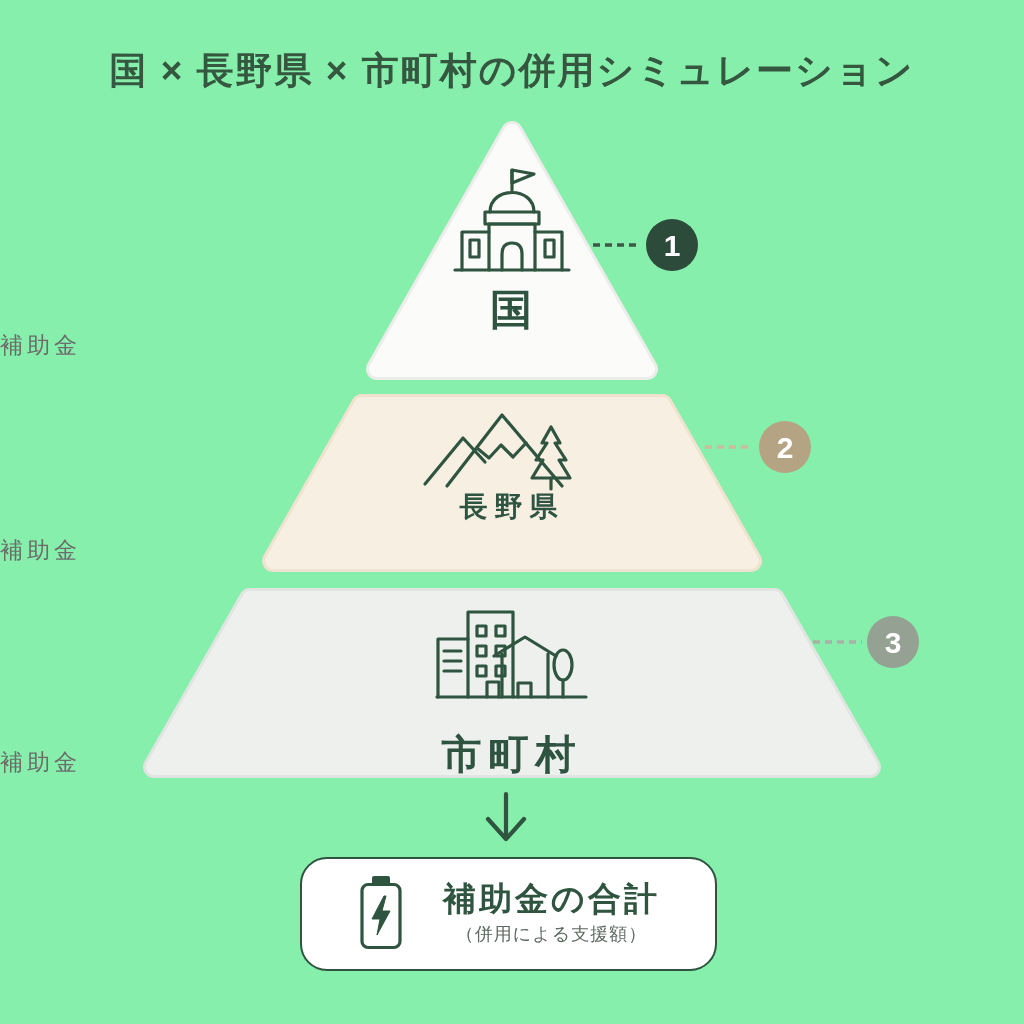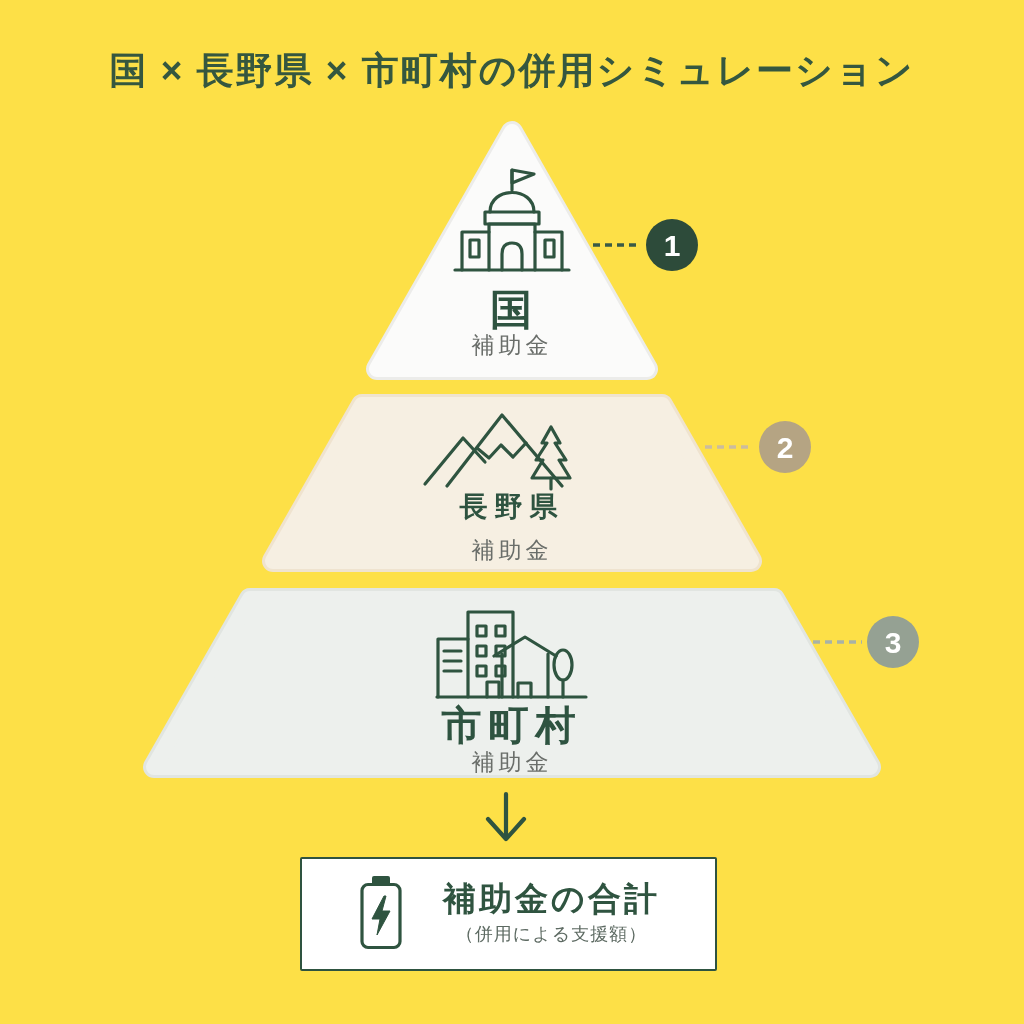--- a/index.html
+++ b/index.html
@@ -1,19 +1,19 @@
 <!DOCTYPE html>
 <html><head>
 <meta charset="utf-8">
 <style>
   html,body{margin:0;padding:0;background:#ffffff;}
   #canvas{
     position:relative;
     width:1024px;height:1024px;
-    background:#fde047;
+    background:#86efac;
     overflow:hidden;
     font-family:"Liberation Sans","DejaVu Sans",sans-serif;
   }
   .abs{position:absolute;}
   #diagram-svg{position:absolute;left:0;top:0;}
 
   .page-title{
     left:0;right:0;top:46px;
     text-align:center;
     font-size:37px;
@@ -22,38 +22,38 @@
     color:#35573f;
   }
   .level-label{
     left:0;right:0;
     text-align:center;
     font-weight:700;
     color:#2e5340;
   }
   .level-label.l1{top:282px;font-size:42px;letter-spacing:2px;}
   .level-label.l2{top:488px;font-size:28px;letter-spacing:7px;}
-  .level-label.l3{top:698px;font-size:40px;letter-spacing:7px;}
+  .level-label.l3{top:727px;font-size:40px;letter-spacing:7px;}
   .level-sub{
     left:0;right:0;
-    text-align:center;
+    text-align:left;
     font-size:23px;
     letter-spacing:4px;
     color:#6a6e6a;
   }
   .level-sub.s1{top:330px;}
   .level-sub.s2{top:535px;}
   .level-sub.s3{top:747px;}
 
   .total-box{
     left:300px;top:857px;
     width:417px;height:114px;
     box-sizing:border-box;
     border:2.5px solid #2e5340;
-    border-radius:2px;
+    border-radius:27px;
     display:flex;
     align-items:center;
     justify-content:center;
     gap:38px;
     background:#ffffff;
   }
   .total-texts{display:flex;flex-direction:column;align-items:center;}
   .total-label{
     font-size:33px;
     font-weight:700;

